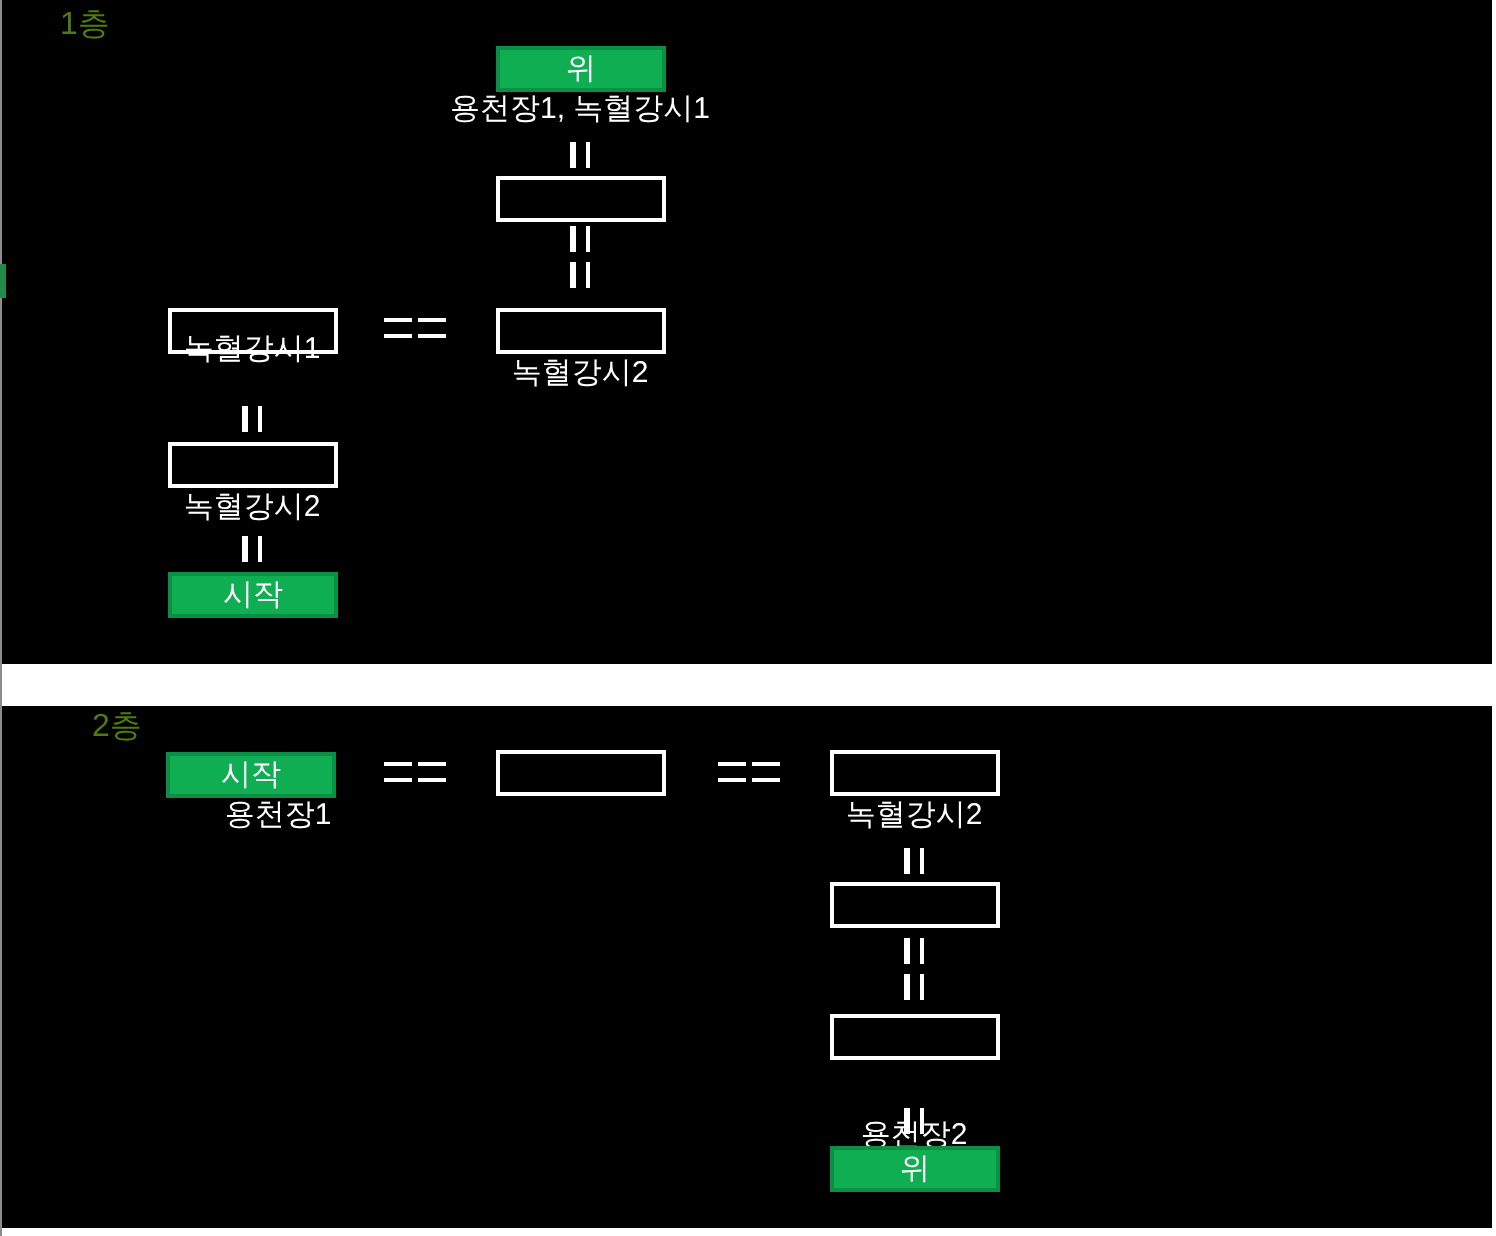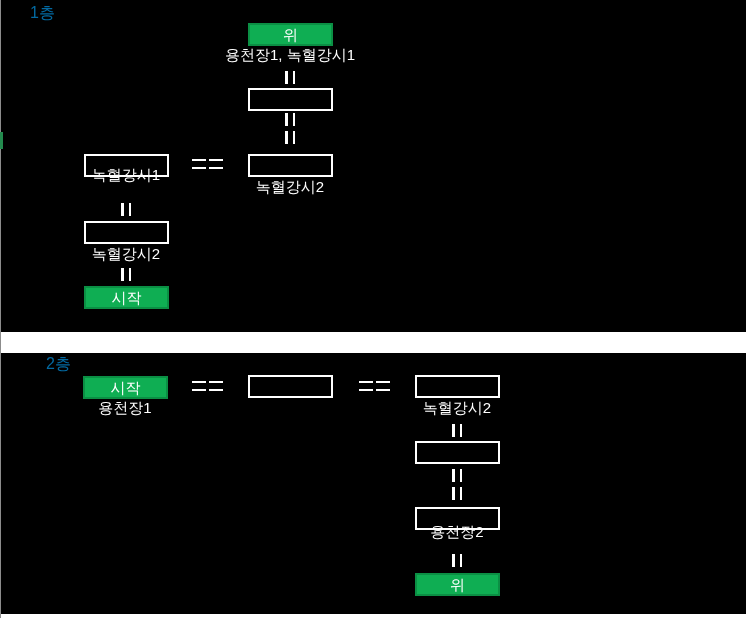--- a/index.html
+++ b/index.html
@@ -10,21 +10,21 @@
   }
   .edge-line {
     position:absolute; left:0; top:0; width:1px; height:618px;
     background:#8c8c8c;
   }
   .panel { position:absolute; left:1px; width:745px; background:#000000; }
   .panel.p1 { top:0; height:332px; }
   .panel.p2 { top:353px; height:261px; }
 
   .floor-title {
-    position:absolute; color:#0369a1; font-size:16px; line-height:18px;
+    position:absolute; color:#4d7c0f; font-size:16px; line-height:18px;
     white-space:nowrap;
   }
   .box {
     position:absolute; width:85px; height:23px; box-sizing:border-box;
     background:#000000; border:2px solid #ffffff;
   }
   .gnode {
     position:absolute; width:85px; height:23px; box-sizing:border-box;
     background:#0fae53; border:2px solid #0b8f44;
     color:#ffffff; font-size:15px; line-height:19px; text-align:center;
@@ -91,21 +91,21 @@
   <div class="box" style="left:84px;top:221px"></div>
   <div class="nlabel" style="left:126px;top:246px">녹혈강시2</div>
 
   <div class="vconn" style="left:121px;top:268px"></div>
 
   <div class="gnode" style="left:84px;top:286px">시작</div>
 
   <div class="floor-title" style="left:46px;top:355px">2층</div>
 
   <div class="gnode" style="left:83px;top:376px">시작</div>
-  <div class="nlabel" style="left:125px;top:400px">용천장1</div>
+  <div class="nlabel" style="left:139px;top:400px">용천장1</div>
 
   <div class="hconn" style="left:192px;top:381px">
     <span class="eq"></span>
     <span class="eq"></span>
   </div>
 
   <div class="box" style="left:248px;top:375px"></div>
 
   <div class="hconn" style="left:359px;top:381px">
     <span class="eq"></span>
@@ -116,19 +116,19 @@
   <div class="nlabel" style="left:457px;top:400px">녹혈강시2</div>
 
   <div class="vconn" style="left:452px;top:424px"></div>
 
   <div class="box" style="left:415px;top:441px"></div>
 
   <div class="vconn" style="left:452px;top:469px"></div>
   <div class="vconn" style="left:452px;top:487px"></div>
 
   <div class="box" style="left:415px;top:507px"></div>
-  <div class="nlabel" style="left:457px;top:524px">용천장2</div>
+  <div class="nlabel" style="left:457px;top:560px">용천장2</div>
 
   <div class="vconn" style="left:452px;top:554px"></div>
 
   <div class="gnode" style="left:415px;top:573px">위</div>
 
 </div>
 
 </body></html>

